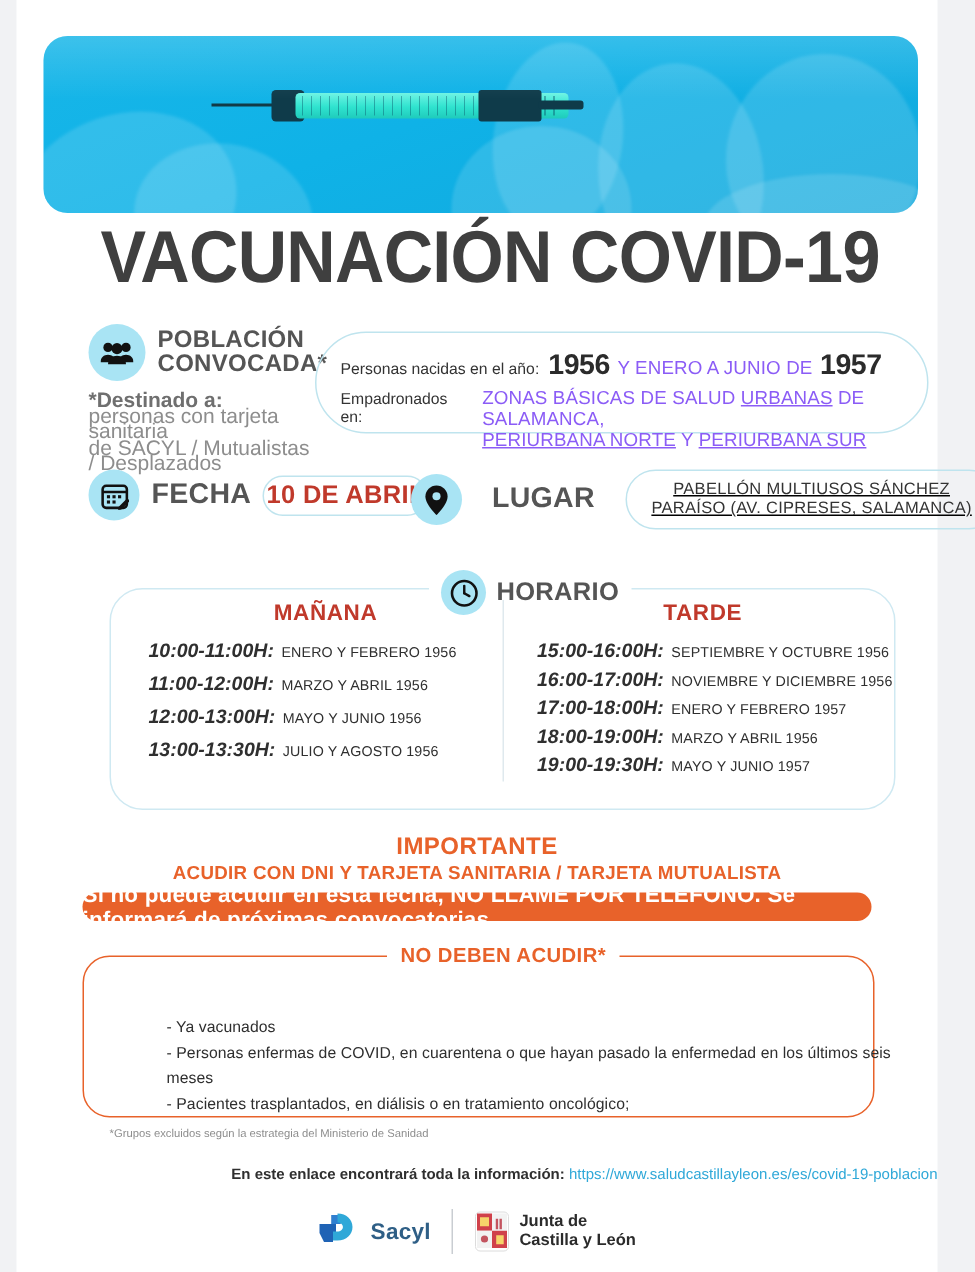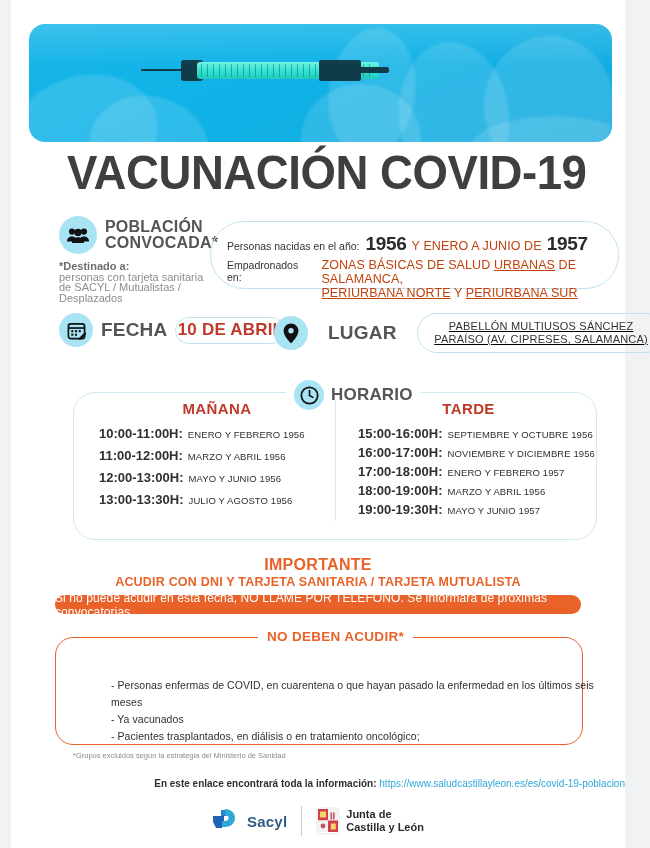--- a/index.html
+++ b/index.html
@@ -78,36 +78,36 @@
   .sec-label{
     font-family:"Liberation Sans Narrow","Liberation Sans",sans-serif;
     font-weight:bold;color:#555555;letter-spacing:.2px;
   }
   
   .pop-wrap{position:absolute;left:48px;top:216px;width:150px;}
   .pop-head{display:flex;align-items:center;gap:8px;}
   .pop-head .cicon{width:38px;height:38px;}
   .pop-title{font-size:16px;line-height:16px;}
   .pop-note{
-    margin-top:7px;font-size:11px;line-height:10.5px;color:#8d8d8d;
+    margin-top:7px;font-size:14px;line-height:10.5px;color:#8d8d8d;
   }
   .pop-note b{color:#6f6f6f;font-weight:bold;}
   .pop-box{
     position:absolute;left:199px;top:221px;width:409px;height:68px;
     border:1.4px solid #bfe4ee;border-radius:34px;box-sizing:border-box;
   }
   .pop-row{position:absolute;display:flex;align-items:baseline;}
   .r1{left:16px;top:11px;}
   .r2{left:16px;top:36px;}
   .lbl-sm{font-size:10.5px;color:#333;}
   .big-year{
     font-family:"Liberation Sans Narrow","Liberation Sans",sans-serif;
     font-size:19px;font-weight:bold;color:#2b2b2b;letter-spacing:-.3px;
   }
-  .cap{font-size:12.5px;color:#c2410c;letter-spacing:.1px;}
+  .cap{font-size:12.5px;color:#8b5cf6;letter-spacing:.1px;}
   .u{text-decoration:underline;}
   .zonas{margin-left:17px;line-height:14px;}
   
   .fecha-wrap{position:absolute;left:48px;top:313px;display:flex;align-items:center;gap:8px;}
   .fecha-wrap .cicon{width:34px;height:34px;}
   .fecha-lbl{font-size:19px;}
   .pill{
     border:1.4px solid #bfe4ee;border-radius:20px;box-sizing:border-box;
     display:flex;align-items:center;justify-content:center;
   }
@@ -143,21 +143,21 @@
   .col.right{border-left:1.3px solid #dfe9ee;padding-left:22px;box-sizing:border-box;}
   .col-title{
     text-align:center;font-size:15px;font-weight:bold;color:#c0392b;
     letter-spacing:.4px;margin-bottom:9px;
   }
   .col.right .col-title{margin-left:-16px;}
   .slot{display:flex;align-items:baseline;margin-bottom:7px;}
   .col.right .slot{margin-bottom:4px;}
   .slot .t{
     font-family:"Liberation Sans Narrow","Liberation Sans",sans-serif;
-    font-size:13px;font-weight:bold;color:#2f2f2f;white-space:nowrap;
+    font-size:13px;font-weight:bold;color:#2f2f2f;white-space:nowrap;font-style:italic;
   }
   .slot .m{
     margin-left:5px;font-size:9.5px;color:#2f2f2f;letter-spacing:.1px;
     white-space:nowrap;
   }
   
   .imp-title{
     position:absolute;left:0;top:556px;width:614px;text-align:center;
     font-family:"Liberation Sans Narrow","Liberation Sans",sans-serif;
     font-size:16px;font-weight:bold;color:#e8622a;letter-spacing:.3px;
@@ -167,21 +167,21 @@
     font-family:"Liberation Sans Narrow","Liberation Sans",sans-serif;
     font-size:12.5px;font-weight:bold;color:#e8622a;letter-spacing:.2px;
   }
   .imp-bar{
     position:absolute;left:44px;top:595px;width:526px;height:19px;
     background:#e8622a;border-radius:10px;
     display:flex;align-items:center;justify-content:center;
   }
   .imp-bar span{
     font-family:"Liberation Sans Narrow","Liberation Sans",sans-serif;
-    font-size:12px;font-weight:normal;color:#ffffff;letter-spacing:.1px;
+    font-size:15px;font-weight:bold;color:#ffffff;letter-spacing:.1px;
   }
   
   .nd-box{
     position:absolute;left:44px;top:637px;width:528px;height:108px;
     border:1.6px solid #e8622a;border-radius:18px;box-sizing:border-box;
   }
   .nd-title{
     position:absolute;left:247px;top:629px;background:#fff;padding:0 9px;
     font-family:"Liberation Sans Narrow","Liberation Sans",sans-serif;
     font-size:13.5px;font-weight:bold;color:#e8622a;letter-spacing:.3px;
@@ -371,22 +371,22 @@
 
   <div class="imp-title">IMPORTANTE</div>
   <div class="imp-sub">ACUDIR CON DNI Y TARJETA SANITARIA / TARJETA MUTUALISTA</div>
   <div class="imp-bar">
     <span>Si no puede acudir en esta fecha, NO LLAME POR TELÉFONO. Se informará de próximas convocatorias</span>
   </div>
 
   <div class="nd-box"></div>
   <div class="nd-title">NO DEBEN ACUDIR*</div>
   <ul class="nd-list">
+    <li><span>- Ya vacunados</span></li>
     <li><span>- Personas enfermas de COVID, en cuarentena o que hayan pasado la enfermedad en los últimos seis meses</span></li>
-    <li><span>- Ya vacunados</span></li>
     <li>
       <span>- Pacientes trasplantados, en diálisis o en tratamiento oncológico;</span>
     </li>
   </ul>
   <div class="foot-note">*Grupos excluidos según la estrategia del Ministerio de Sanidad</div>
 
   <div class="link-row">
     <span>En este enlace encontrará toda la información:</span>
     <a href="#">https://www.saludcastillayleon.es/es/covid-19-poblacion</a>
   </div>

